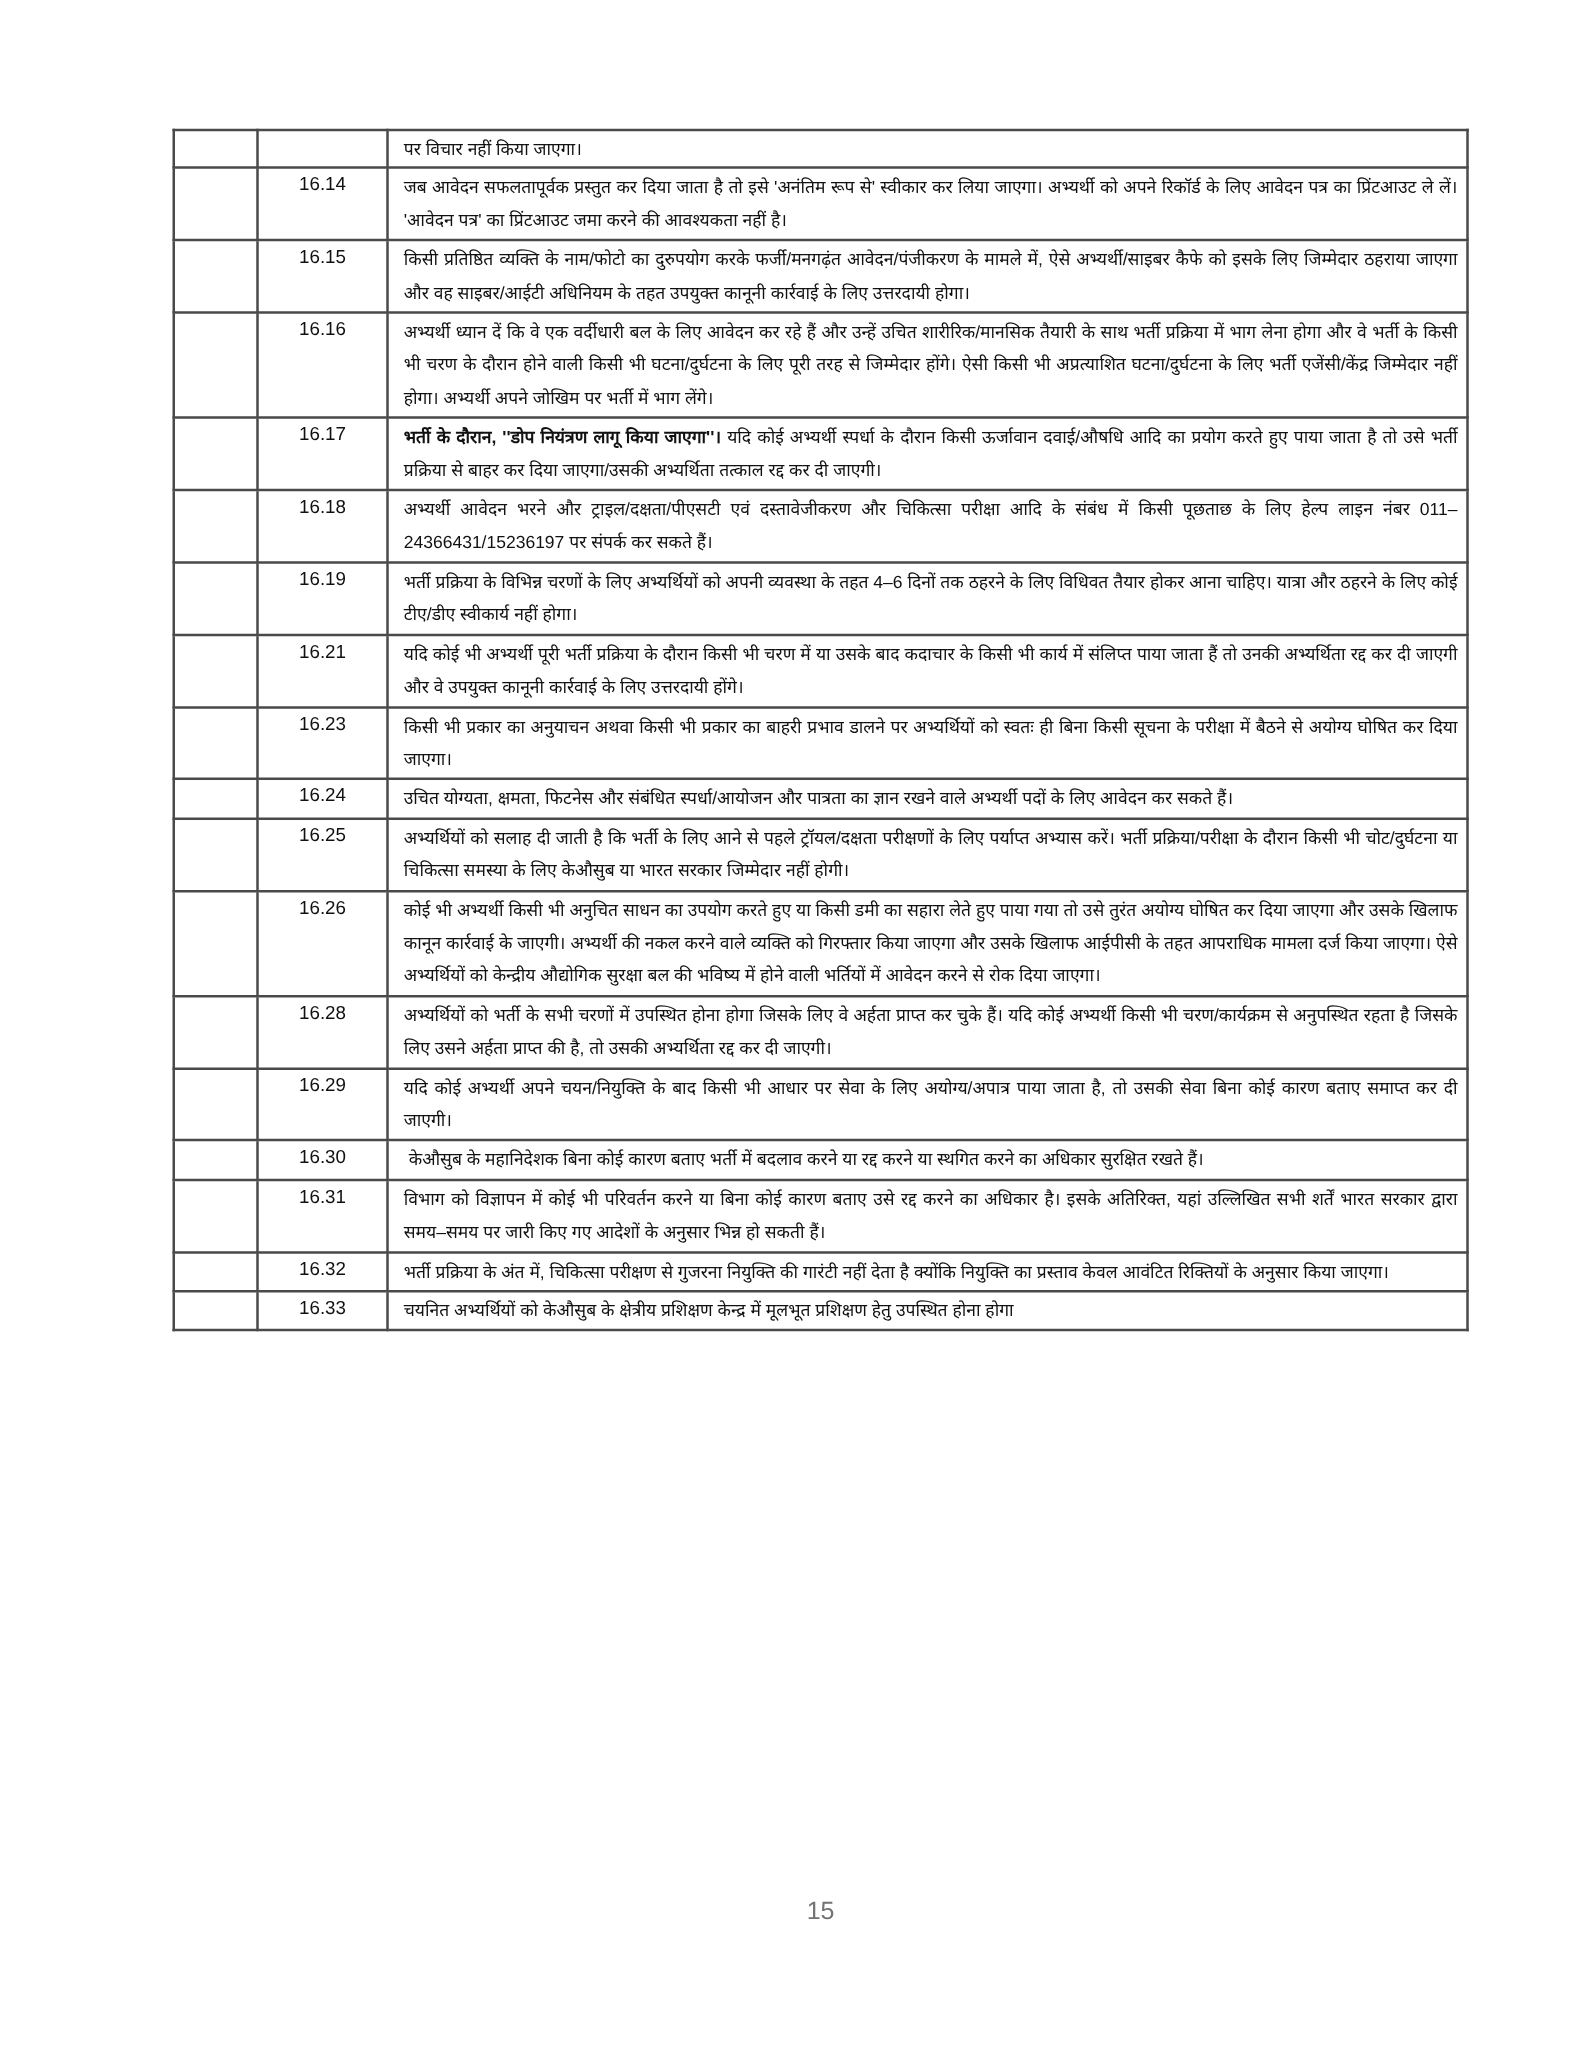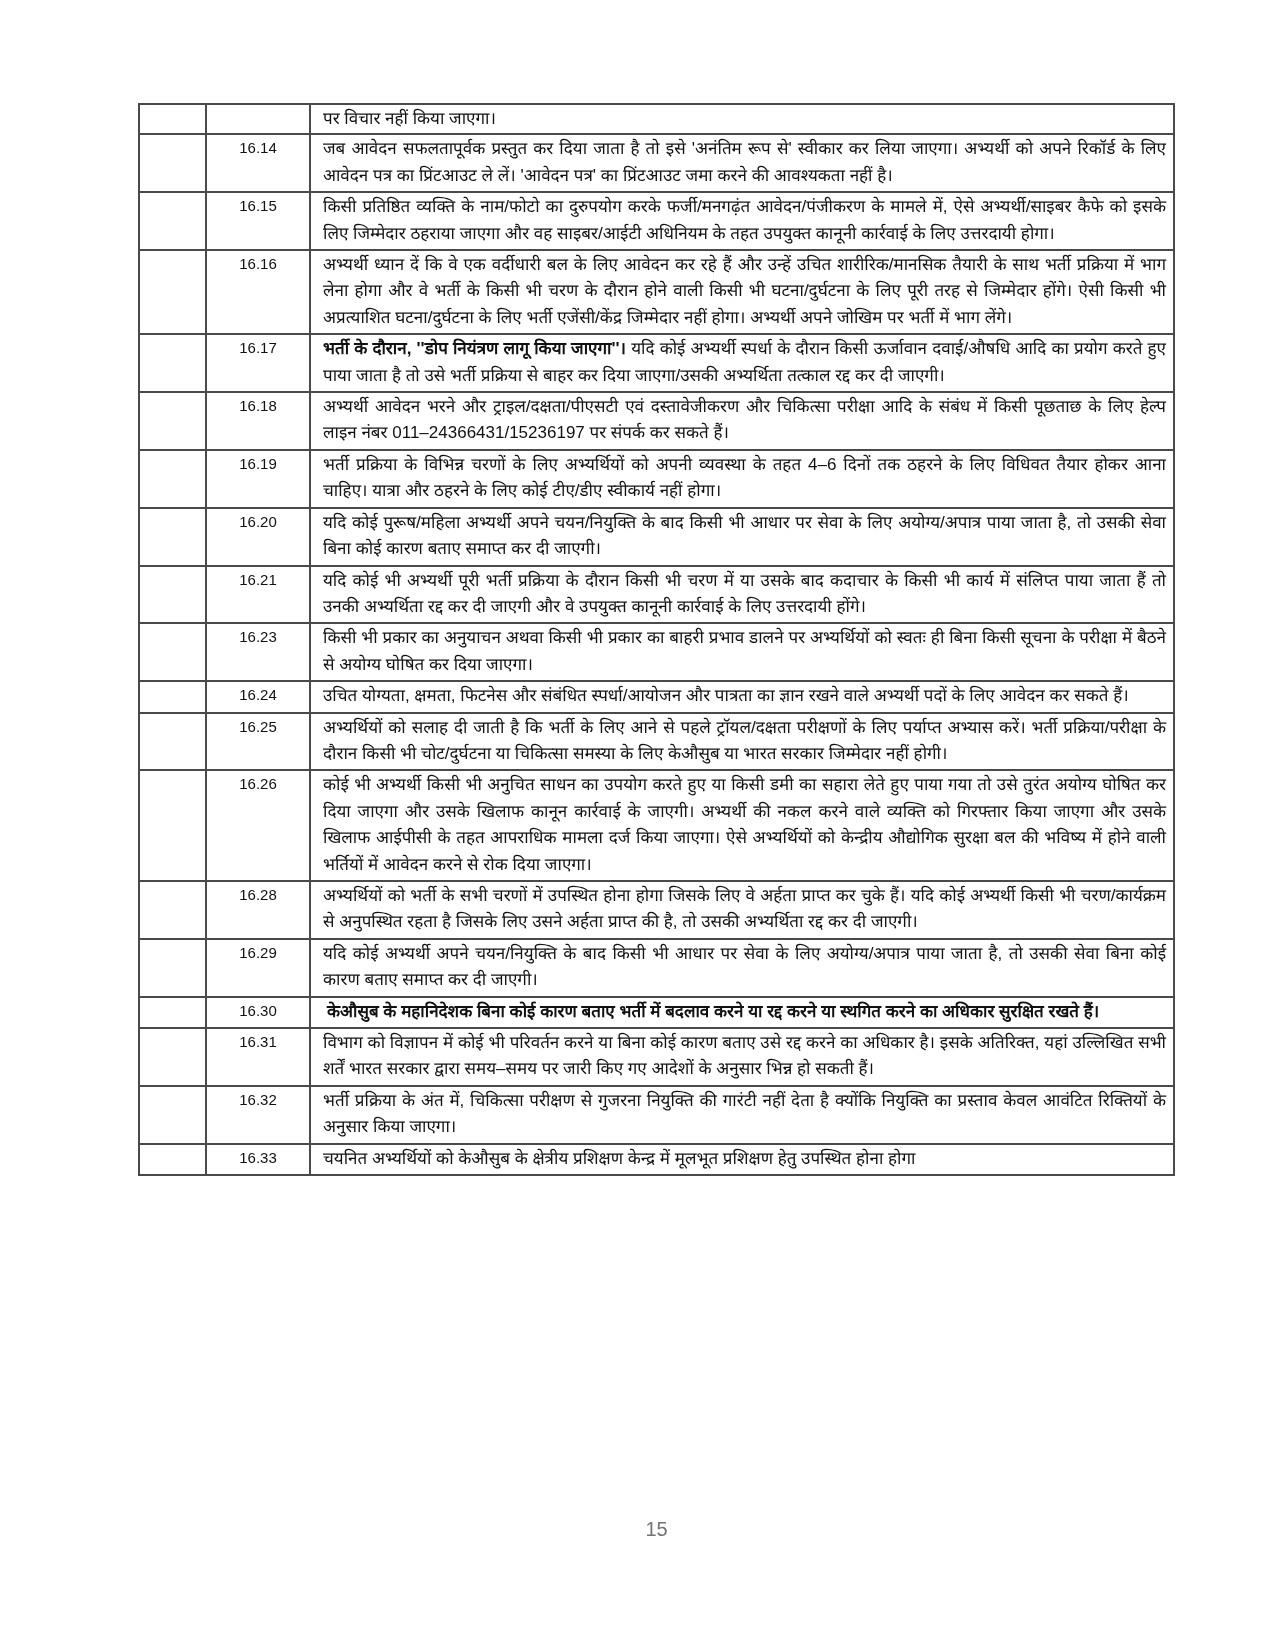--- a/index.html
+++ b/index.html
@@ -30,28 +30,28 @@
   .c-blank { width: 67px; }
   .c-num {
     width: 104px;
     text-align: center;
     font-family: "Liberation Sans", sans-serif;
     font-size: 15px;
     padding-top: 4px;
     color: #111;
   }
   .c-text {
-    font-size: 17px;
+    font-size: 14px;
     line-height: 26.4px;
     text-align: justify;
     padding: 1px 7px 2px 12px;
     color: #111;
   }
   .c-text .bold-lead { font-weight: bold; }
-  .bold-row { font-weight: bold; padding-left: 16px; }
+  .bold-row { font-weight: normal; padding-left: 16px; }
   .row-first .c-text { padding-bottom: 1px; }
   .page-footer {
     position: absolute;
     left: 138px;
     top: 1518px;
     width: 1037px;
     text-align: center;
     font-family: Liberation Sans, sans-serif;
     font-size: 20px;
     color: #737373;
@@ -89,25 +89,20 @@
     </tr>
     <tr>
       <td class="c-blank"></td>
       <td class="c-num">16.18</td>
       <td class="c-text"><span>अभ्यर्थी आवेदन भरने और ट्राइल/दक्षता/पीएसटी एवं दस्तावेजीकरण और चिकित्सा परीक्षा आदि के संबंध में किसी पूछताछ के लिए हेल्प लाइन नंबर 011–24366431/15236197 पर संपर्क कर सकते हैं।</span></td>
     </tr>
     <tr>
       <td class="c-blank"></td>
       <td class="c-num">16.19</td>
       <td class="c-text"><span>भर्ती प्रक्रिया के विभिन्न चरणों के लिए अभ्यर्थियों को अपनी व्यवस्था के तहत 4–6 दिनों तक ठहरने के लिए विधिवत तैयार होकर आना चाहिए। यात्रा और ठहरने के लिए कोई टीए/डीए स्वीकार्य नहीं होगा।</span></td>
-    </tr>
-    <tr>
-      <td class="c-blank"></td>
-      <td class="c-num">16.20</td>
-      <td class="c-text"><span>यदि कोई पुरूष/महिला अभ्यर्थी अपने चयन/नियुक्ति के बाद किसी भी आधार पर सेवा के लिए अयोग्य/अपात्र पाया जाता है, तो उसकी सेवा बिना कोई कारण बताए समाप्त कर दी जाएगी।</span></td>
     </tr>
     <tr>
       <td class="c-blank"></td>
       <td class="c-num">16.21</td>
       <td class="c-text"><span>यदि कोई भी अभ्यर्थी पूरी भर्ती प्रक्रिया के दौरान किसी भी चरण में या उसके बाद कदाचार के किसी भी कार्य में संलिप्त पाया जाता हैं तो उनकी अभ्यर्थिता रद्द कर दी जाएगी और वे उपयुक्त कानूनी कार्रवाई के लिए उत्तरदायी होंगे।</span></td>
     </tr>
     <tr>
       <td class="c-blank"></td>
       <td class="c-num">16.23</td>
       <td class="c-text"><span>किसी भी प्रकार का अनुयाचन अथवा किसी भी प्रकार का बाहरी प्रभाव डालने पर अभ्यर्थियों को स्वतः ही बिना किसी सूचना के परीक्षा में बैठने से अयोग्य घोषित कर दिया जाएगा।</span></td>

